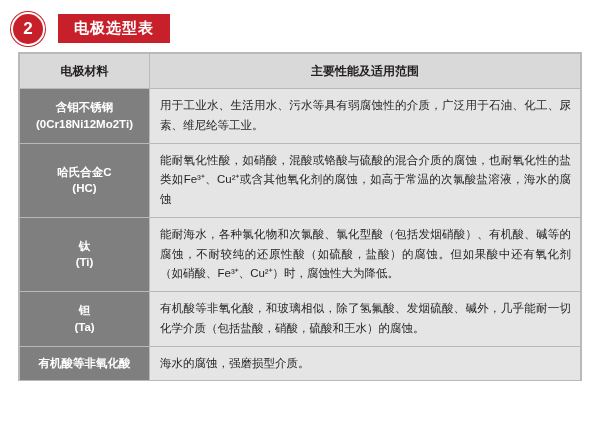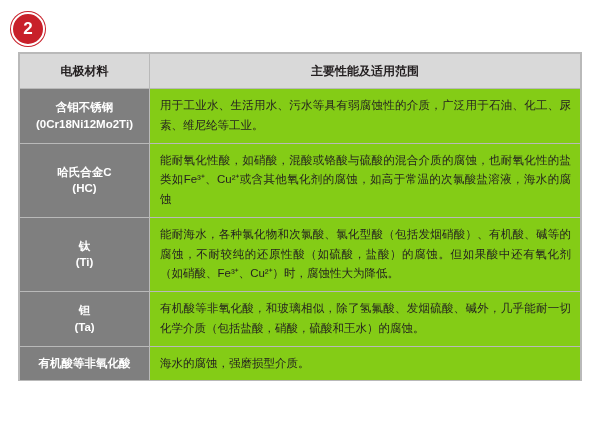--- a/index.html
+++ b/index.html
@@ -89,39 +89,40 @@
     font-size: 11.5px;
     font-weight: bold;
     text-align: center;
     line-height: 1.45;
     padding: 6px 2px;
   }
   td.mat .sub {
     display: block;
   }
   td.desc {
-    background: #84cc16;
+    background: #e5e5e5;
     font-size: 11.5px;
     color: #231f20;
     line-height: 1.72;
     padding: 7px 9px 7px 10px;
     text-align: justify;
     text-justify: inter-ideograph;
   }
   td.desc p {
     margin: 0;
   }
 </style>
 </head>
 <body>
 
 <div class="page">
 
   <div class="header">
     <div class="badge">2</div>
+    <div class="title-bar">电极选型表</div>
   </div>
 
   <div class="table-wrap">
     <table>
       <colgroup>
         <col class="c1">
         <col class="c2">
       </colgroup>
       <thead>
         <tr>

